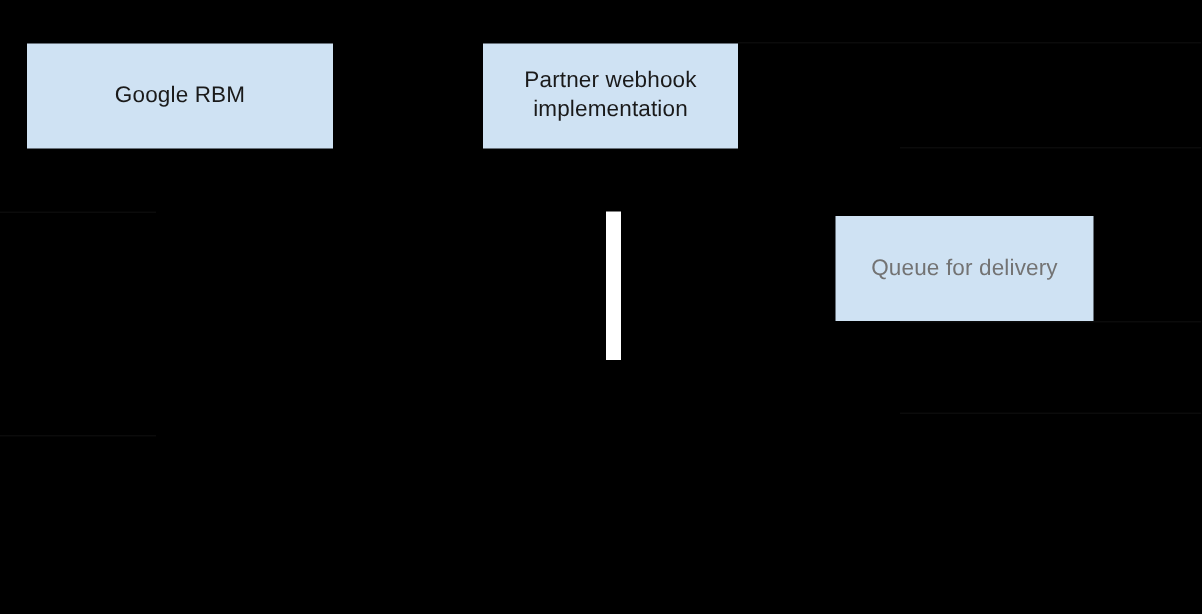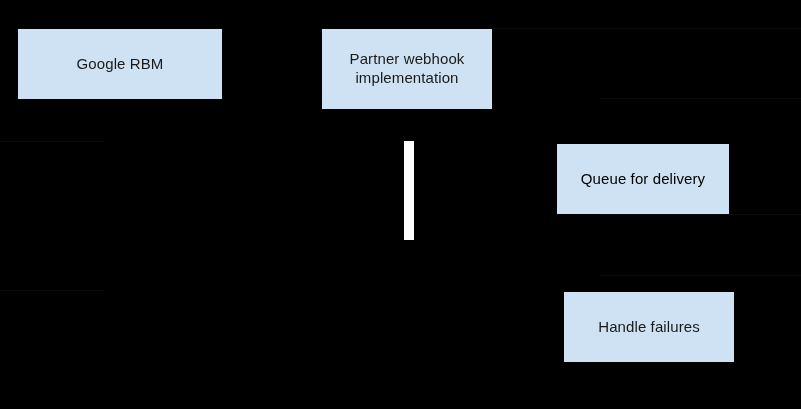--- a/index.html
+++ b/index.html
@@ -56,26 +56,23 @@
   <div class="edge-faint" style="left: 600px; top: 98px; width: 201px; height: 1px; background: rgb(11, 11, 11);"></div>
   <div class="edge-faint" style="left: 600px; top: 214px; width: 201px; height: 1px; background: rgb(11, 11, 11);"></div>
   <div class="edge-faint" style="left: 600px; top: 275px; width: 201px; height: 1px; background: rgb(11, 11, 11);"></div>
 
   <div class="edge-seg" style="left: 404px; top: 141px; width: 10px; height: 99px; background: rgb(255, 255, 255);"></div>
 
   <div class="node" style="left: 18px; top: 29px; width: 204px; height: 70px; background: rgb(207, 226, 243); color: rgb(26, 26, 26);">
     <span class="node-label">Google RBM</span>
   </div>
 
-  <div class="node" style="left: 322px; top: 29px; width: 170px; height: 80px; background: rgb(207, 226, 243); color: rgb(26, 26, 26);">
+  <div class="node" style="left: 322px; top: 29px; width: 170px; height: 70px; background: rgb(207, 226, 243); color: rgb(26, 26, 26);">
     <span class="node-label">Partner webhook
 implementation</span>
   </div>
 
-  <div class="node" style="left: 557px; top: 144px; width: 172px; height: 70px; background: rgb(207, 226, 243); color: #000000;">
+  <div class="node" style="left: 557px; top: 144px; width: 172px; height: 70px; background: rgb(207, 226, 243); color: #737373;">
     <span class="node-label">Queue for delivery</span>
   </div>
 
-  <div class="node" style="left: 564px; top: 292px; width: 170px; height: 70px; background: rgb(207, 226, 243); color: rgb(26, 26, 26);">
-    <span class="node-label">Handle failures</span>
-  </div>
 
 </div>
 
 </body></html>

